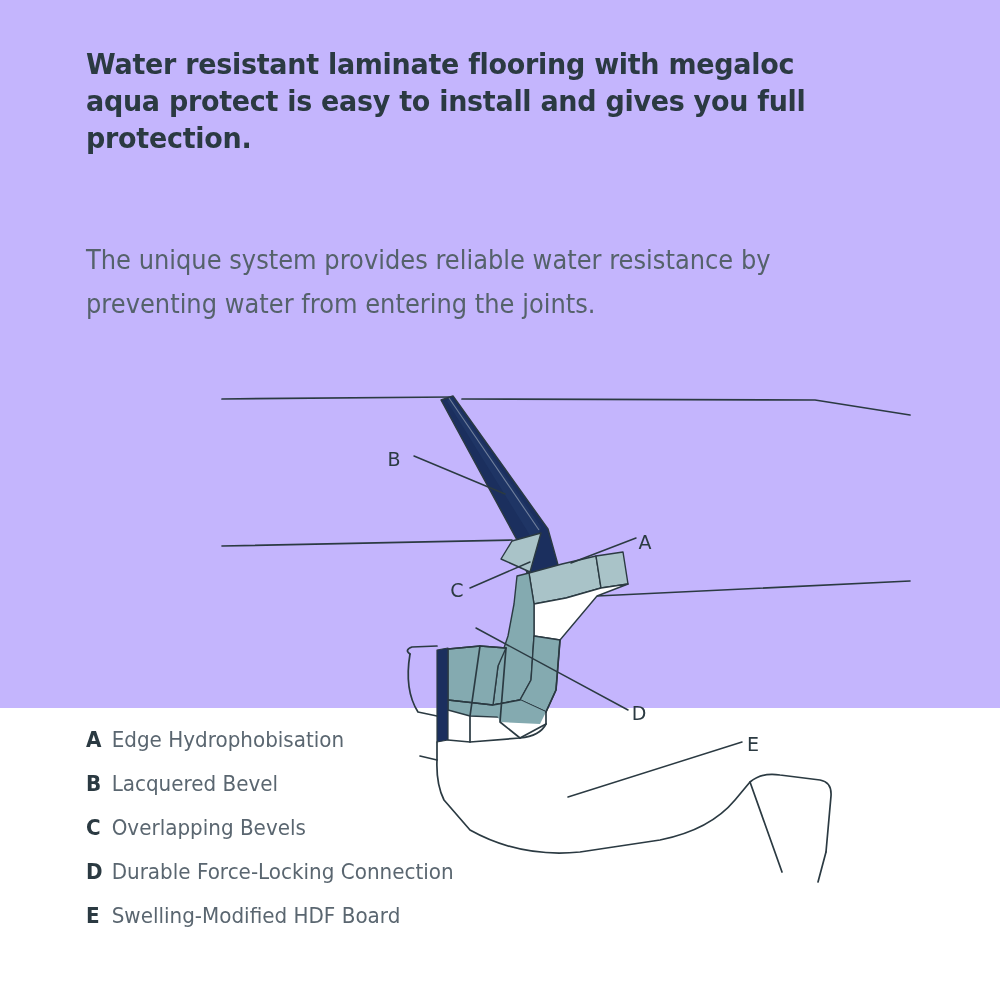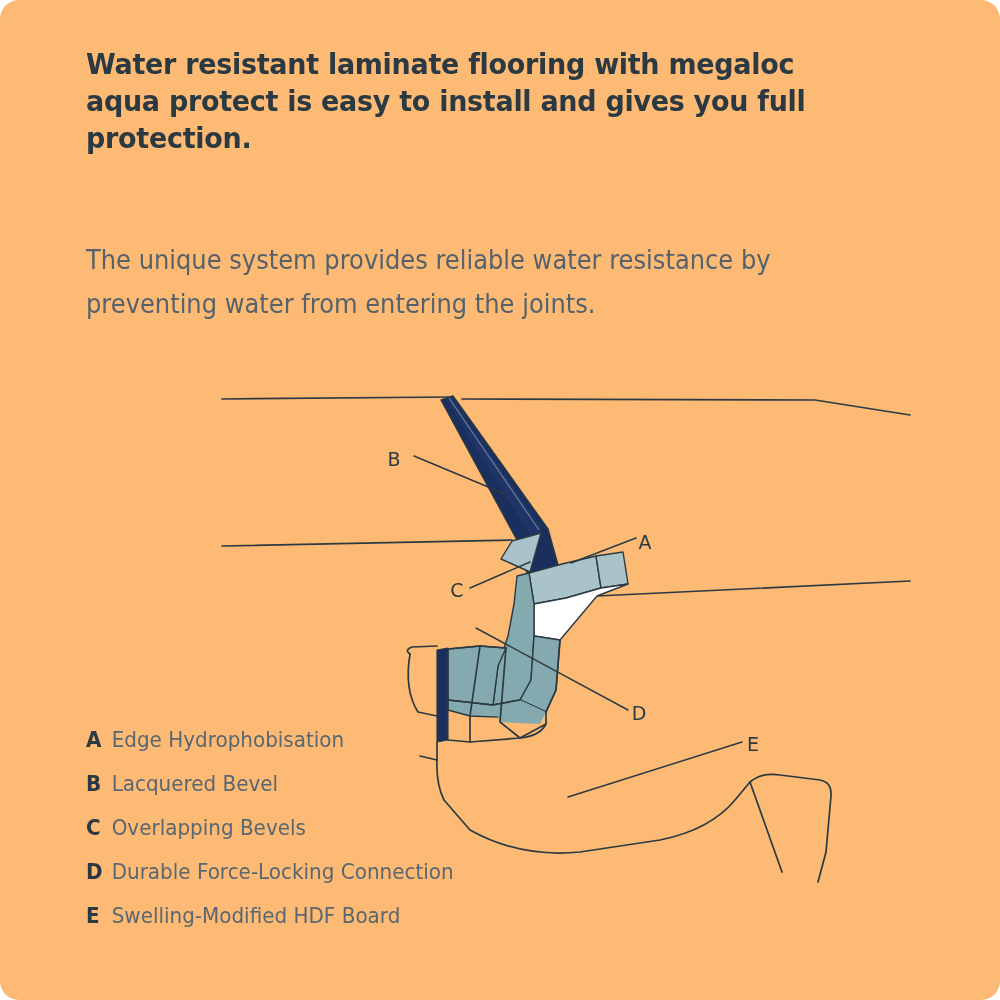--- a/index.html
+++ b/index.html
@@ -10,23 +10,22 @@
     width: 1000px;
     height: 1000px;
     background: #ffffff;
     font-family: "Liberation Sans", sans-serif;
     overflow: hidden;
     position: relative;
   }
   #page {
     position: relative;
     width: 1000px;
-    height: 1000px;
-    background: #fdba74;
-    border-radius: 19px;
+    height: 708px;
+    background: #c4b5fd;
   }
 
   
   .text-block {
     position: absolute;
     left: 86px;
     top: 46px;
     width: 840px;
   }
   .headline {

